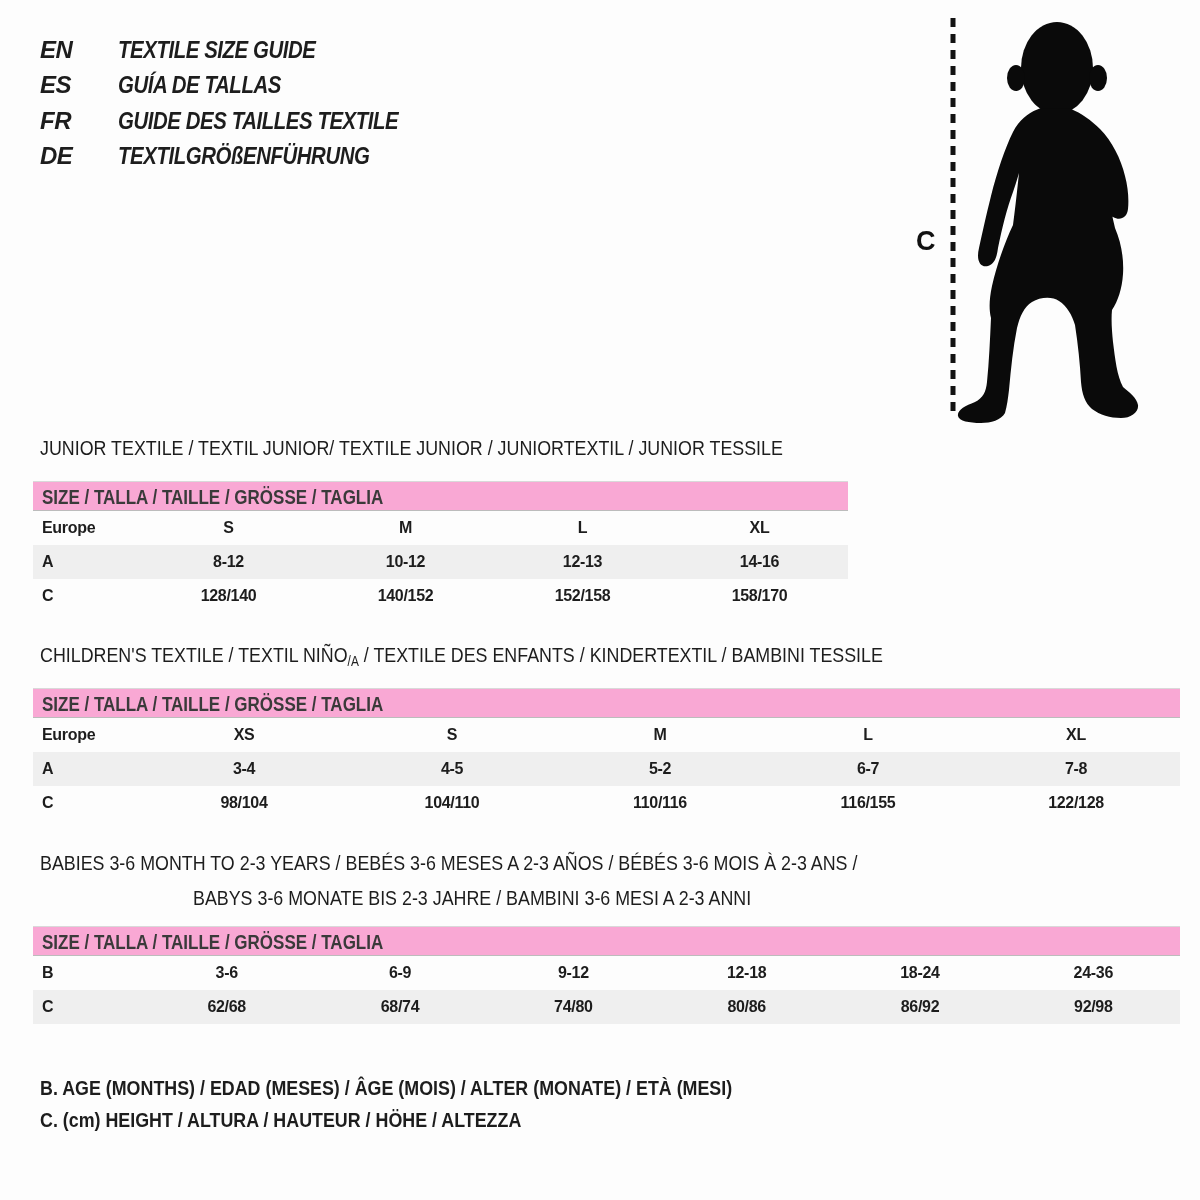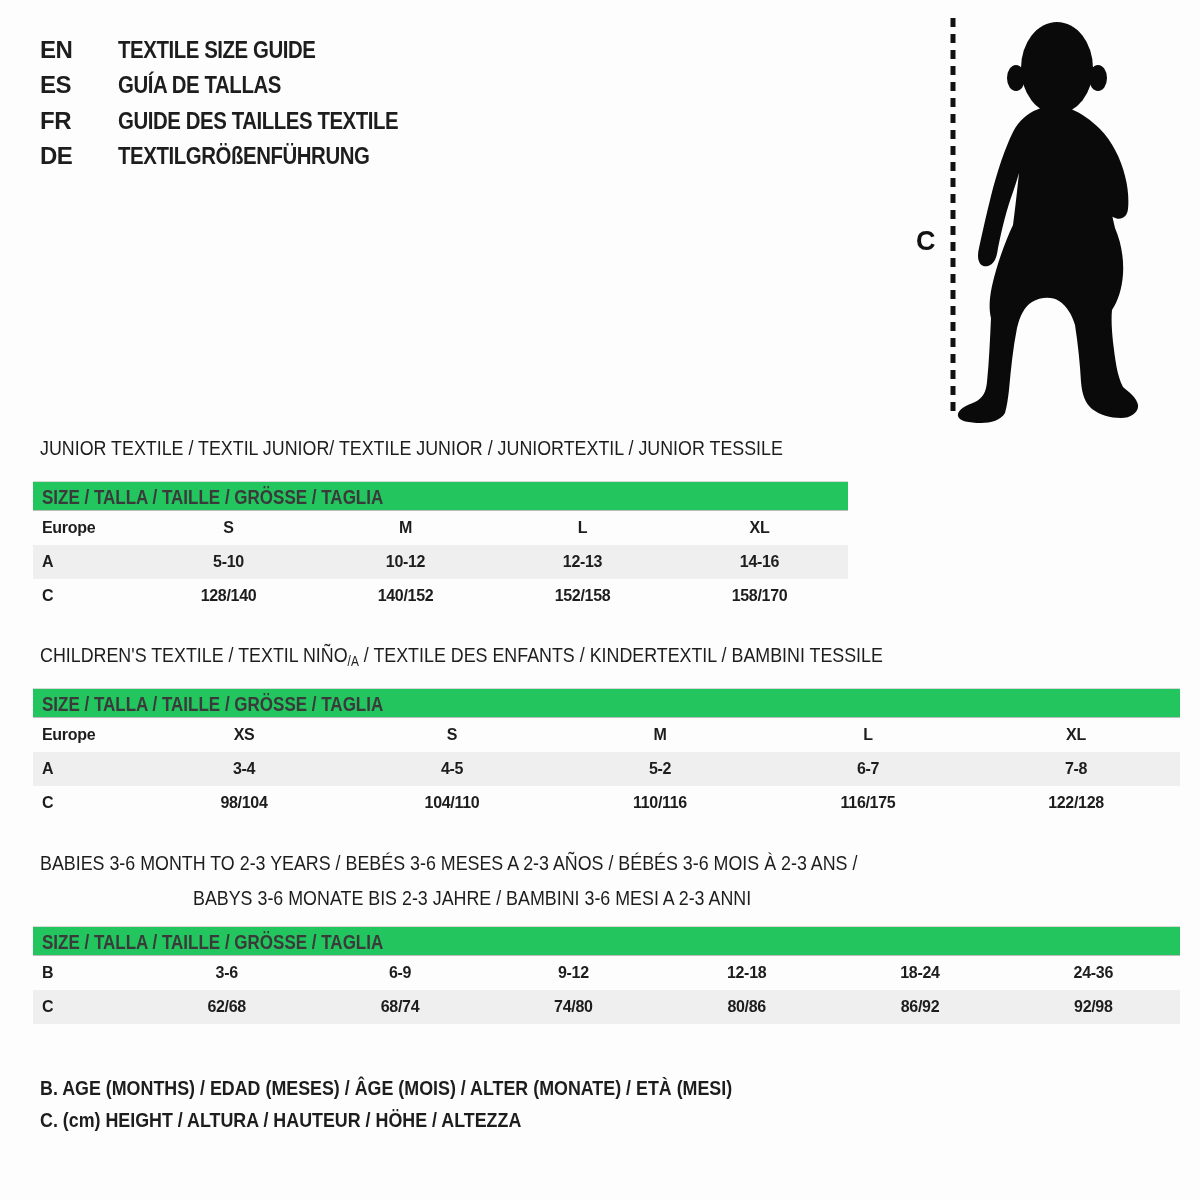--- a/index.html
+++ b/index.html
@@ -11,36 +11,36 @@
     position:relative;
     overflow:hidden;
     -webkit-font-smoothing:antialiased;
   }
   .page{position:absolute;inset:0;}
 
   
   .cond{display:inline-block;transform:scaleX(0.85);transform-origin:0 50%;white-space:nowrap;}
 
   
-  .lang-list{position:absolute;left:40px;top:32px;}
+  .lang-list{position:absolute;left:40px;top:32px;font-style:italic;}
   .lang-row{display:flex;align-items:center;height:35.5px;font-size:24px;font-weight:700;letter-spacing:-0.5px;}
   .lang-code{width:78px;flex:0 0 78px;}
   .lang-title{white-space:nowrap;}
 
   
   .figure{position:absolute;left:900px;top:10px;width:255px;height:415px;}
   .figure svg{display:block;}
 
   
   .sec-title{position:absolute;left:40px;font-size:21px;font-weight:400;line-height:22px;white-space:nowrap;}
   .sec-title-2line{line-height:35px;}
   .table{position:absolute;left:33px;}
   .size-bar{
     height:30px;line-height:30px;
-    background:#22c55e;color:#3a3a3a;
+    background:#f9a8d4;color:#3a3a3a;
     font-size:20px;font-weight:700;
     padding-left:9px;box-sizing:border-box;
     border-top:1px solid #d9d9d9;border-bottom:1px solid #bcbcbc;
   }
   .trow{display:flex;align-items:center;height:34px;font-size:16px;font-weight:700;letter-spacing:-0.3px;}
   .trow.shaded{background:#efefef;}
   .cell-label{width:107px;flex:0 0 107px;padding-left:9px;box-sizing:border-box;}
   .cell{flex:1;text-align:center;}
 
   
@@ -106,21 +106,21 @@
     </div>
     <div class="trow">
       <span class="cell-label">Europe</span>
       <span class="cell">S</span>
       <span class="cell">M</span>
       <span class="cell">L</span>
       <span class="cell">XL</span>
     </div>
     <div class="trow shaded">
       <span class="cell-label">A</span>
-      <span class="cell">5-10</span>
+      <span class="cell">8-12</span>
       <span class="cell">10-12</span>
       <span class="cell">12-13</span>
       <span class="cell">14-16</span>
     </div>
     <div class="trow">
       <span class="cell-label">C</span>
       <span class="cell">128/140</span>
       <span class="cell">140/152</span>
       <span class="cell">152/158</span>
       <span class="cell">158/170</span>
@@ -148,21 +148,21 @@
       <span class="cell">4-5</span>
       <span class="cell">5-2</span>
       <span class="cell">6-7</span>
       <span class="cell">7-8</span>
     </div>
     <div class="trow">
       <span class="cell-label">C</span>
       <span class="cell">98/104</span>
       <span class="cell">104/110</span>
       <span class="cell">110/116</span>
-      <span class="cell">116/175</span>
+      <span class="cell">116/155</span>
       <span class="cell">122/128</span>
     </div>
   </div>
 
   <div class="sec-title sec-title-2line" style="top:845px;text-align:center;">
     <span class="cond">BABIES 3-6 MONTH TO 2-3 YEARS / BEBÉS 3-6 MESES A 2-3 AÑOS / BÉBÉS 3-6 MOIS À 2-3 ANS /</span><br>
     <span class="cond">BABYS 3-6 MONATE BIS 2-3 JAHRE / BAMBINI 3-6 MESI A 2-3 ANNI</span>
   </div>
   <div class="table" style="top:926px;width:1147px;">
     <div class="size-bar">

